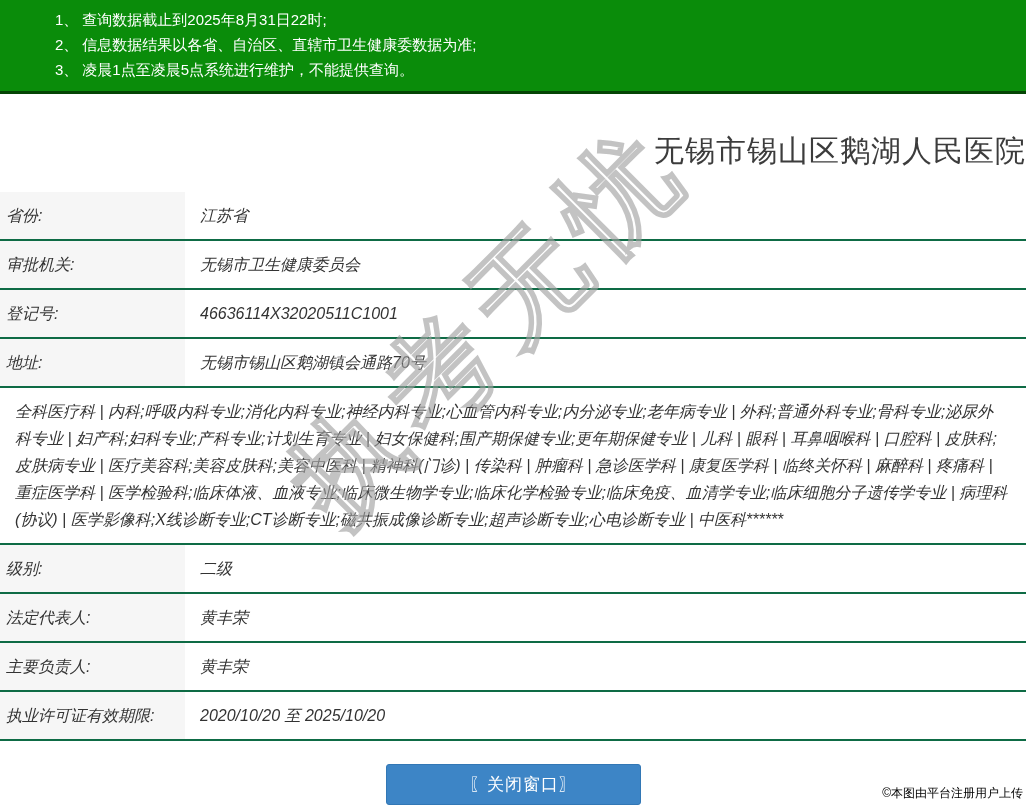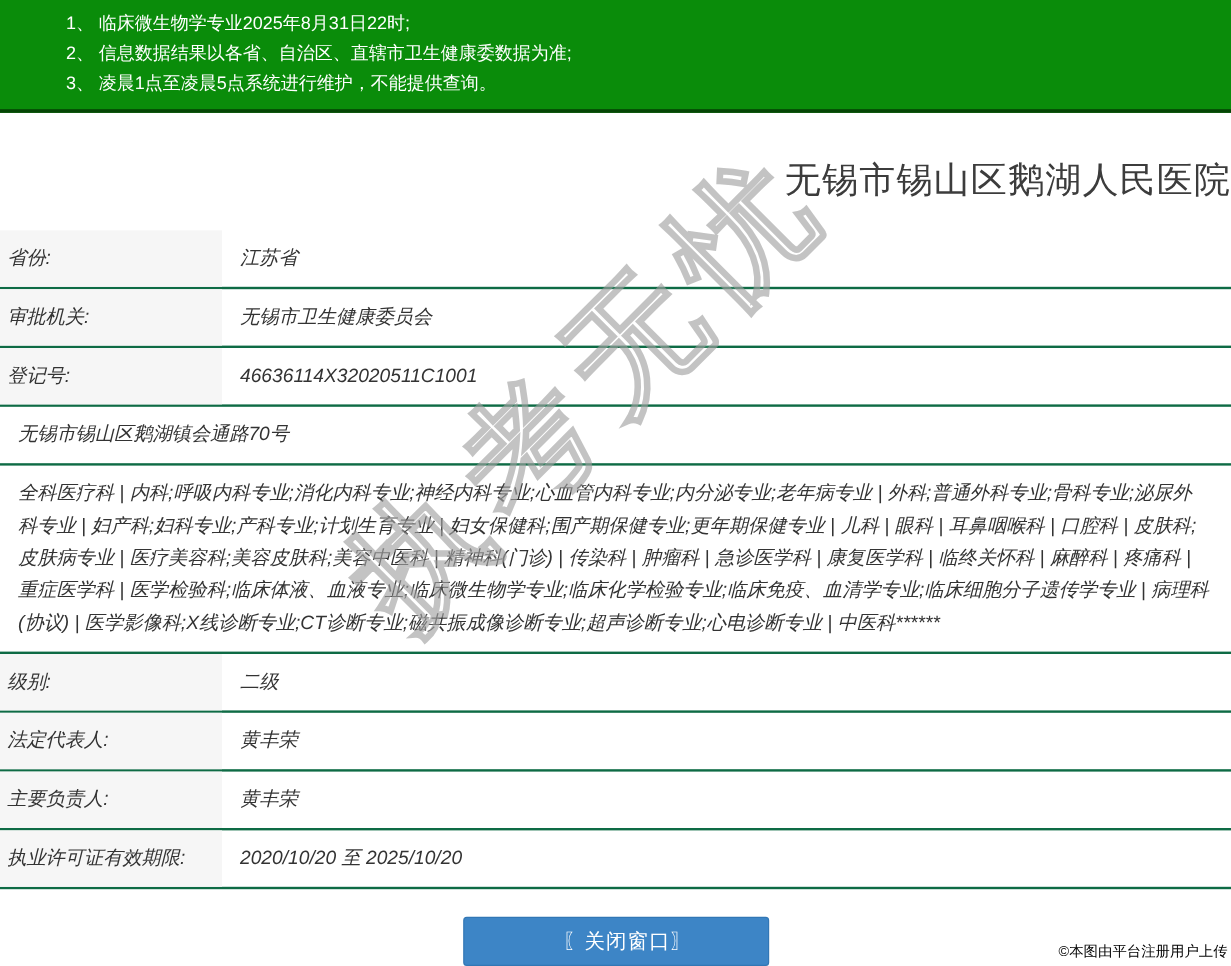--- a/index.html
+++ b/index.html
@@ -102,41 +102,42 @@
     z-index:11;
     font-size:12px;
     color:#000;
     text-shadow:1px 0 0 #fff,-1px 0 0 #fff,0 1px 0 #fff,0 -1px 0 #fff;
   }
 </style>
 </head>
 <body>
 
 <div class="notice" id="notice-banner">
-    <div class="notice-item"><span class="num">1、</span><span>临床微生物学专业</span><b>2025年8月31日22时</b><span>;</span></div>
+    <div class="notice-item"><span class="num">1、</span><span>查询数据截止到</span><b>2025年8月31日22时</b><span>;</span></div>
     <div class="notice-item"><span class="num">2、</span><span>信息数据结果以各省、自治区、直辖市卫生健康委数据为准;</span></div>
     <div class="notice-item"><span class="num">3、</span><b>凌晨1点至凌晨5点</b><span>系统进行维护，不能提供查询。</span></div>
   </div>
 
 <div class="page-title">无锡市锡山区鹅湖人民医院</div>
 
 <div class="info-table" id="info-table">
     <div class="row">
       <div class="row-label">省份:</div>
       <div class="row-value">江苏省</div>
     </div>
     <div class="row">
       <div class="row-label">审批机关:</div>
       <div class="row-value">无锡市卫生健康委员会</div>
     </div>
     <div class="row">
       <div class="row-label">登记号:</div>
       <div class="row-value">46636114X32020511C1001</div>
     </div>
     <div class="row">
+      <div class="row-label">地址:</div>
       <div class="row-value">无锡市锡山区鹅湖镇会通路70号</div>
     </div>
     <div class="row">
       <div class="row-value">全科医疗科 | 内科;呼吸内科专业;消化内科专业;神经内科专业;心血管内科专业;内分泌专业;老年病专业 | 外科;普通外科专业;骨科专业;泌尿外科专业 | 妇产科;妇科专业;产科专业;计划生育专业 | 妇女保健科;围产期保健专业;更年期保健专业 | 儿科 | 眼科 | 耳鼻咽喉科 | 口腔科 | 皮肤科;皮肤病专业 | 医疗美容科;美容皮肤科;美容中医科 | 精神科(门诊) | 传染科 | 肿瘤科 | 急诊医学科 | 康复医学科 | 临终关怀科 | 麻醉科 | 疼痛科 | 重症医学科 | 医学检验科;临床体液、血液专业;临床微生物学专业;临床化学检验专业;临床免疫、血清学专业;临床细胞分子遗传学专业 | 病理科(协议) | 医学影像科;X线诊断专业;CT诊断专业;磁共振成像诊断专业;超声诊断专业;心电诊断专业 | 中医科******</div>
     </div>
     <div class="row">
       <div class="row-label">级别:</div>
       <div class="row-value">二级</div>
     </div>
     <div class="row">

